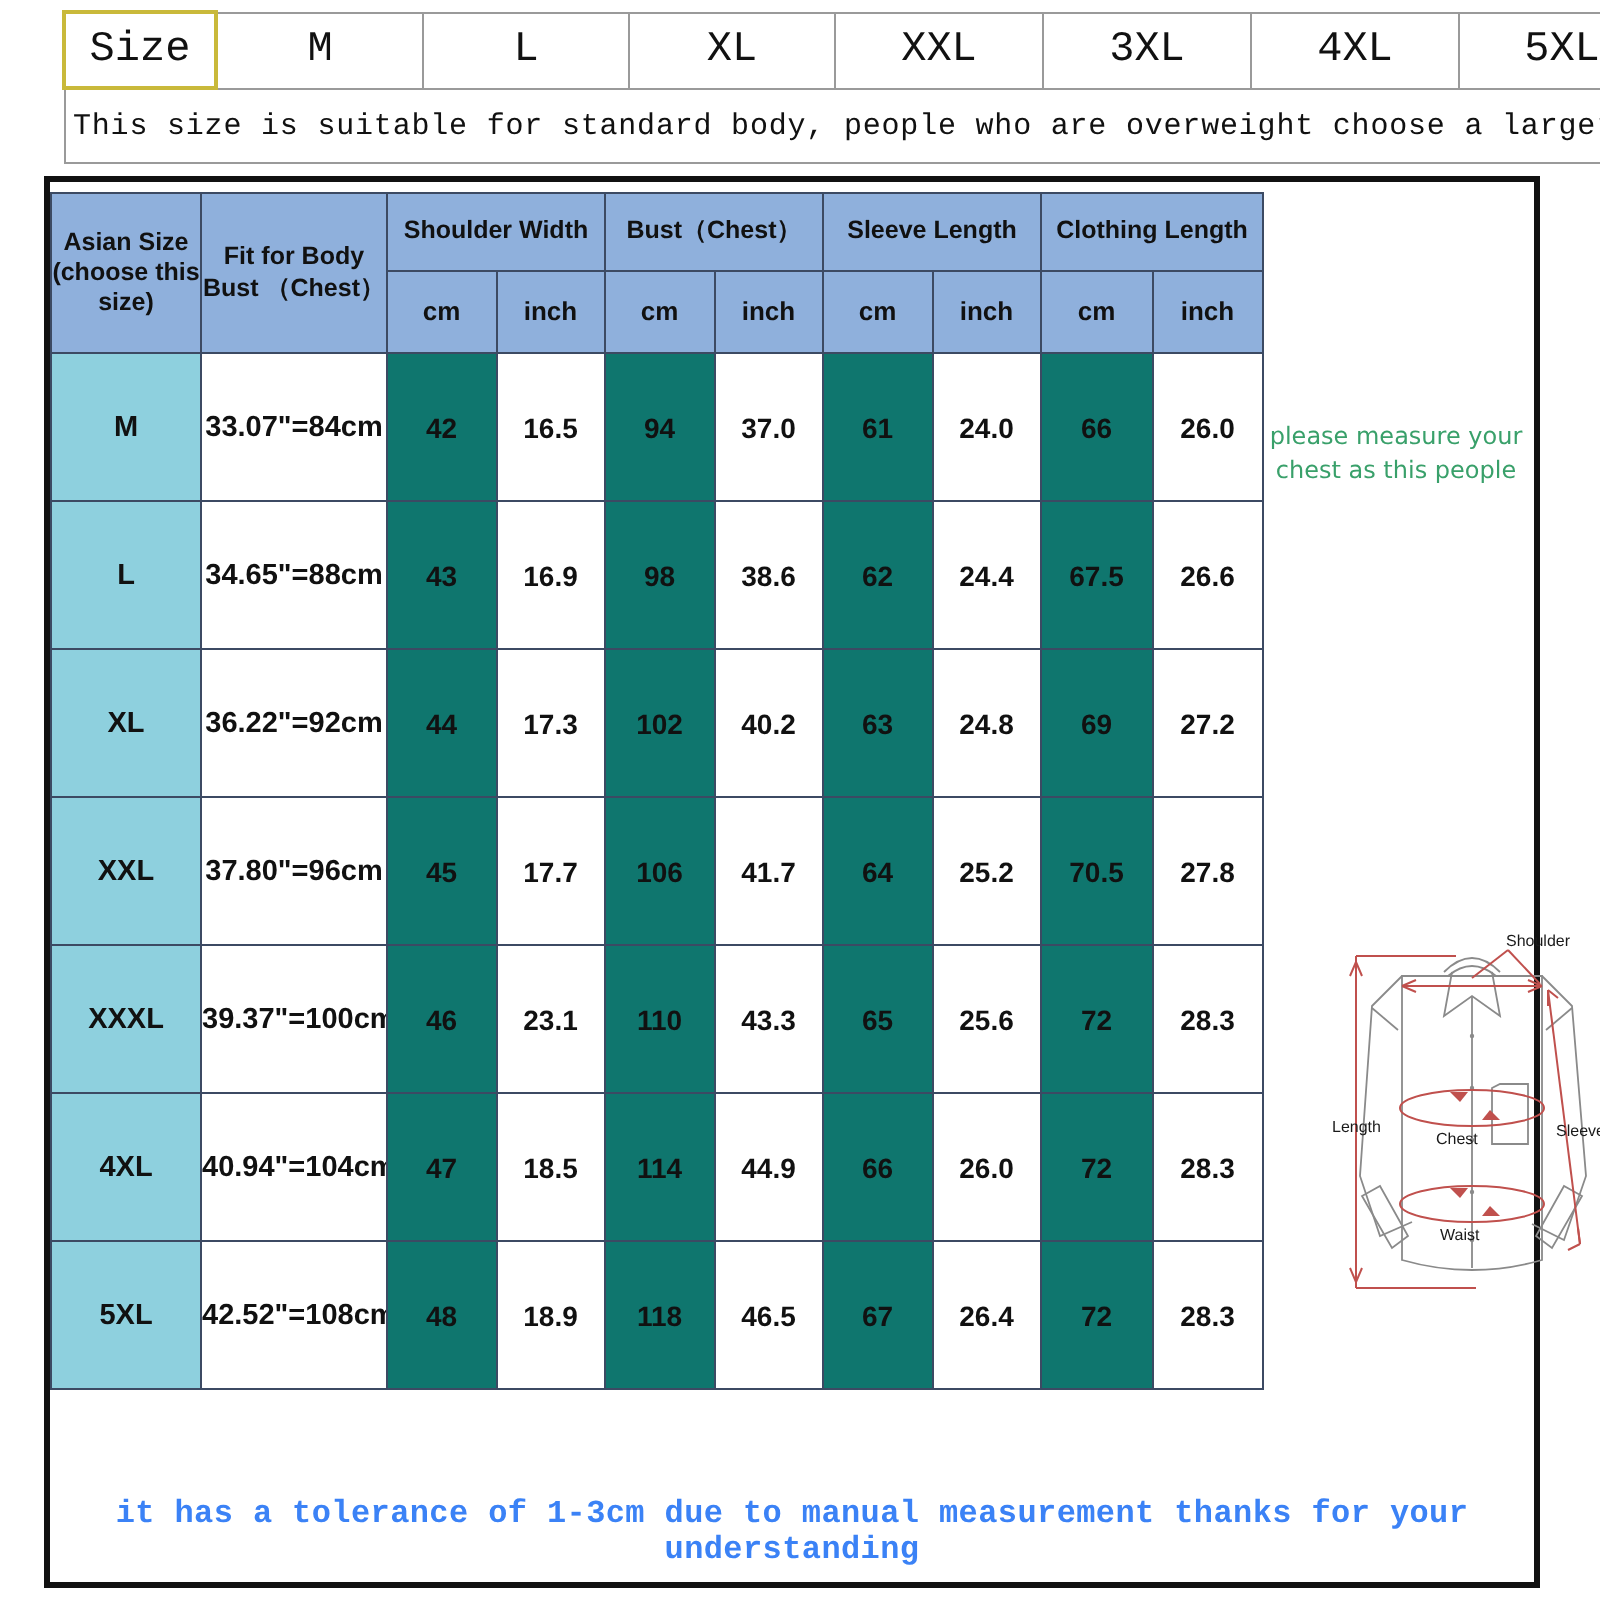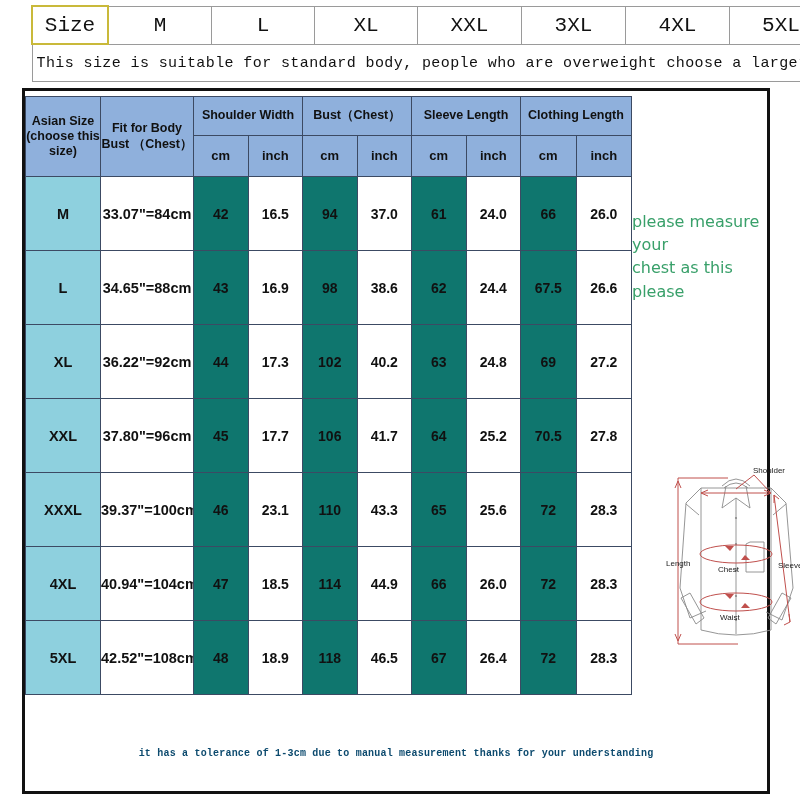--- a/index.html
+++ b/index.html
@@ -84,43 +84,44 @@
   }
   #size-chart tbody td.tint{ background:#0f766e; }
   #size-chart tbody td.sizecol{ background:#8ed0de; font-size:14.5px;}
   #size-chart tbody td.fitcol{ background:#ffffff; font-size:14.5px; white-space:nowrap;}
 
   
   #green-note{
     position:absolute;
     left:632px; top:210px;
     width:132px;
-    font-size:16px;
+    font-size:12px;
     line-height:1.45;
     color:#39a06a;
     font-family:"DejaVu Sans", sans-serif;
     z-index:5;
+    text-align:center;
   }
 
   
   #shirt-diagram{
     position:absolute;
     left:666px; top:448px;
     width:140px; height:215px;
     z-index:5;
   }
 
   
   #tolerance-note{
     position:absolute;
     left:24px; top:748px;
     width:744px;
     text-align:center;
-    color:#0c4a6e;
-    font-size:10px;
+    color:#3b82f6;
+    font-size:16px;
     font-weight:bold;
     font-family:"Liberation Mono", monospace;
     letter-spacing:.2px;
     z-index:5;
   }
 </style>
 </head>
 <body>
 
 <div id="outer-frame"></div>
@@ -248,21 +249,21 @@
         <td class="tint">67</td>
         <td>26.4</td>
         <td class="tint">72</td>
         <td>28.3</td>
       </tr>
     </tbody>
 </table>
 
 <div id="green-note">
   <div>please measure your</div>
-  <div>chest as this please</div>
+  <div>chest as this people</div>
 </div>
 
 <div id="shirt-diagram">
   <svg viewBox="0 0 140 215" width="140" height="215">
     <g fill="none" stroke="#8a8a8a" stroke-width="0.9">
 
       <path d="M35,40 L35,182 Q70,192 105,182 L105,40 Z"></path>
 
       <path d="M35,40 L20,55 L14,140 L24,170 L40,163"></path>
       <path d="M20,56 L33,67"></path>

